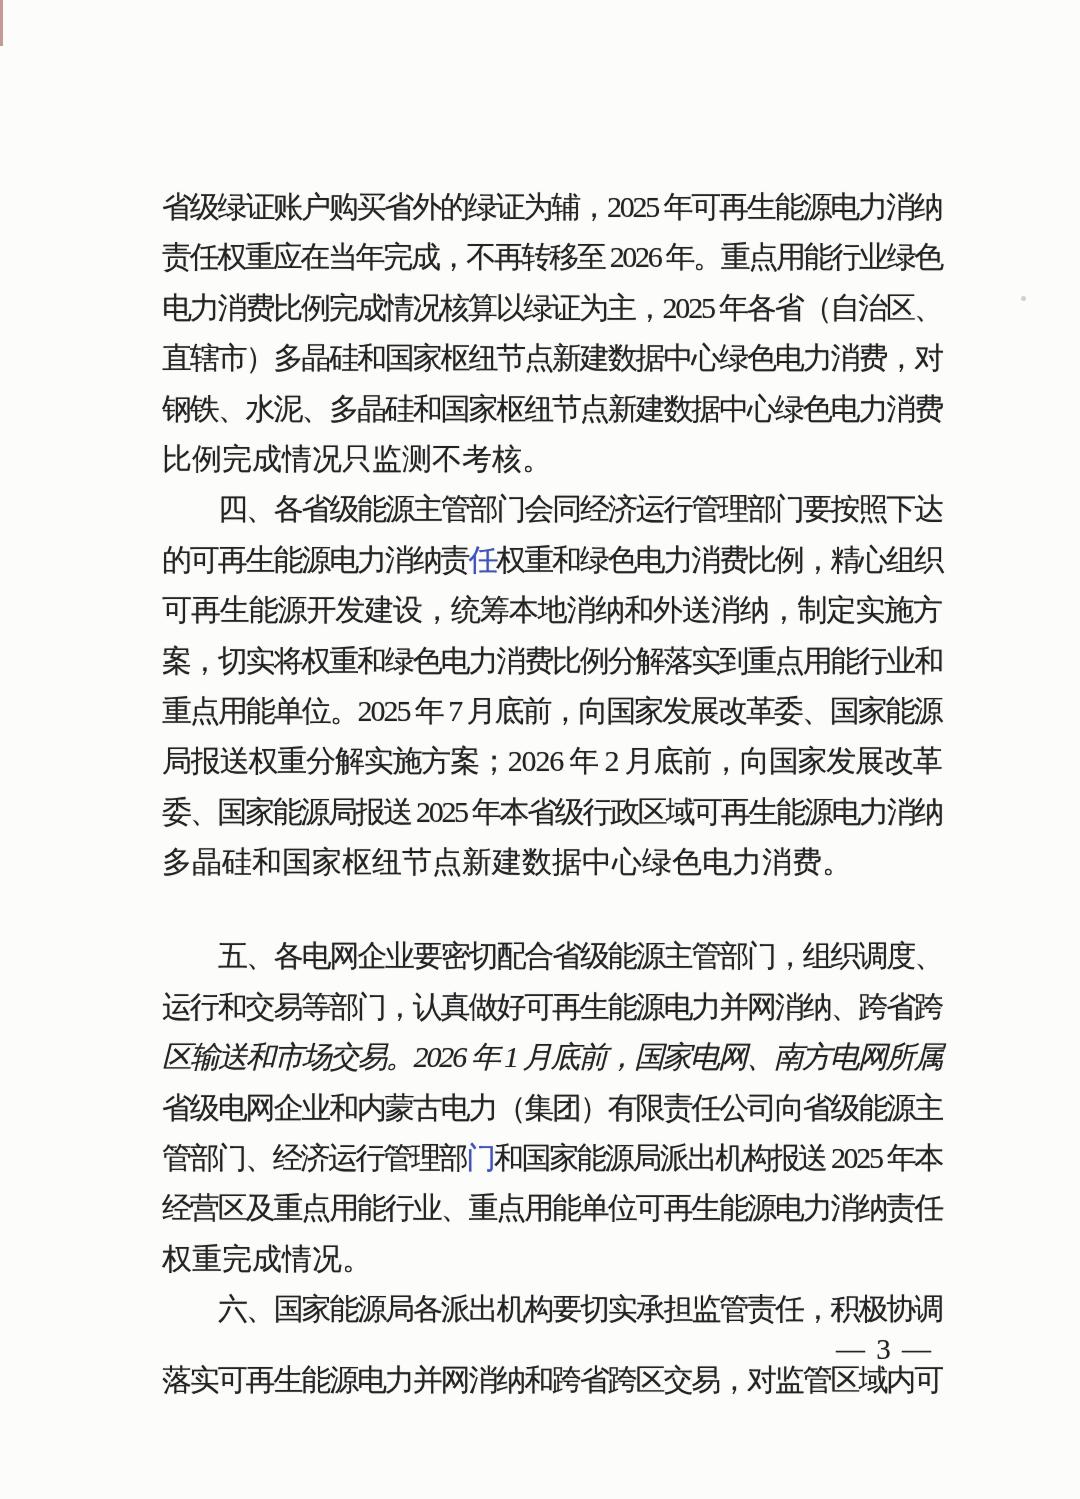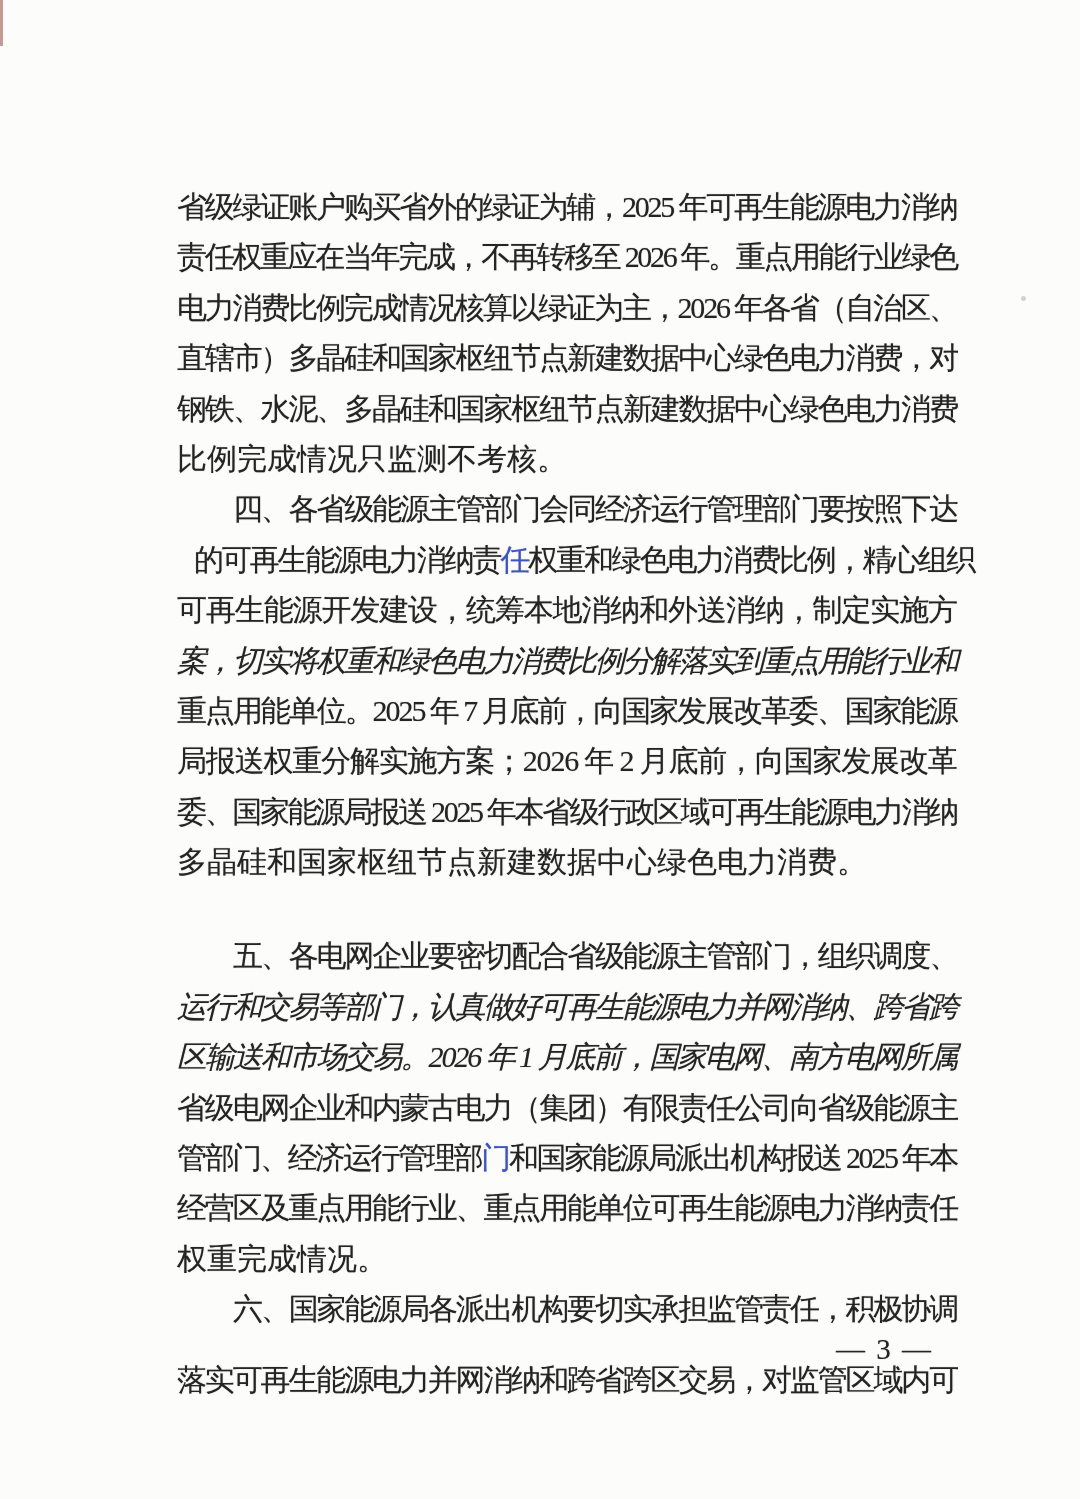--- a/index.html
+++ b/index.html
@@ -9,21 +9,21 @@
     position: relative;
     overflow: hidden;
     font-family: "Liberation Serif", "DejaVu Serif", serif;
   }
   .page {
     position: absolute;
     inset: 0;
   }
   .text-block {
     position: absolute;
-    left: 177px;
+    left: 162px;
     top: 182px;
     width: 780px;
   }
   .line {
     font-size: 30px;
     height: 50.4px;
     line-height: 50.4px;
     white-space: nowrap;
     text-shadow: 0 0 1px rgba(60, 60, 60, 0.5);
   }
@@ -55,34 +55,34 @@
   }
 </style>
 </head>
 <body style="background: rgb(252, 252, 251);">
 
 <div class="page" style="color: rgb(36, 36, 36);">
   <div class="scan-edge"></div>
   <div class="text-block">
       <div class="line" style="letter-spacing: -2.19355px;">省级绿证账户购买省外的绿证为辅，2025 年可再生能源电力消纳</div>
       <div class="line" style="letter-spacing: -2.34375px;">责任权重应在当年完成，不再转移至 2026 年。重点用能行业绿色</div>
-      <div class="line" style="letter-spacing: -2.19355px;">电力消费比例完成情况核算以绿证为主，2026 年各省（自治区、</div>
+      <div class="line" style="letter-spacing: -2.19355px;">电力消费比例完成情况核算以绿证为主，2025 年各省（自治区、</div>
       <div class="line" style="letter-spacing: -2.14286px;">直辖市）多晶硅和国家枢纽节点新建数据中心绿色电力消费，对</div>
       <div class="line" style="letter-spacing: -2.14286px; font-family: Liberation Serif, serif;">钢铁、水泥、多晶硅和国家枢纽节点新建数据中心绿色电力消费</div>
       <div class="line">比例完成情况只监测不考核。</div>
       <div class="line" style="padding-left: 56px; letter-spacing: -2.15385px;">四、各省级能源主管部门会同经济运行管理部门要按照下达</div>
-      <div class="line" style="letter-spacing: -2.14286px; margin-left: 17px;">的可再生能源电力消纳责<span style="color: rgb(61, 83, 197);">任</span>权重和绿色电力消费比例，精心组织</div>
+      <div class="line" style="letter-spacing: -2.14286px;">的可再生能源电力消纳责<span style="color: rgb(61, 83, 197);">任</span>权重和绿色电力消费比例，精心组织</div>
       <div class="line" style="letter-spacing: -1.11111px;">可再生能源开发建设，统筹本地消纳和外送消纳，制定实施方</div>
-      <div class="line" style="letter-spacing: -2.14286px; font-style: italic;">案，切实将权重和绿色电力消费比例分解落实到重点用能行业和</div>
+      <div class="line" style="letter-spacing: -2.14286px;">案，切实将权重和绿色电力消费比例分解落实到重点用能行业和</div>
       <div class="line" style="letter-spacing: -2.06061px;">重点用能单位。2025 年 7 月底前，向国家发展改革委、国家能源</div>
       <div class="line" style="letter-spacing: -1.1875px;">局报送权重分解实施方案；2026 年 2 月底前，向国家发展改革</div>
       <div class="line" style="letter-spacing: -2.34375px;">委、国家能源局报送 2025 年本省级行政区域可再生能源电力消纳</div>
       <div class="line">多晶硅和国家枢纽节点新建数据中心绿色电力消费。</div>
       <div class="line" style="padding-left: 56px; letter-spacing: -2.15385px; margin-top: 44px;">五、各电网企业要密切配合省级能源主管部门，组织调度、</div>
-      <div class="line" style="letter-spacing: -2.14286px; font-style: italic;">运行和交易等部门，认真做好可再生能源电力并网消纳、跨省跨</div>
+      <div class="line" style="letter-spacing: -2.14286px;">运行和交易等部门，认真做好可再生能源电力并网消纳、跨省跨</div>
       <div class="line" style="letter-spacing: -2.06061px; font-style: italic;">区输送和市场交易。2026 年 1 月底前，国家电网、南方电网所属</div>
       <div class="line" style="letter-spacing: -2.14286px;">省级电网企业和内蒙古电力（集团）有限责任公司向省级能源主</div>
       <div class="line" style="letter-spacing: -2.34375px;">管部门、经济运行管理部<span style="color: rgb(61, 83, 197);">门</span>和国家能源局派出机构报送 2025 年本</div>
       <div class="line" style="letter-spacing: -2.14286px;">经营区及重点用能行业、重点用能单位可再生能源电力消纳责任</div>
       <div class="line">权重完成情况。</div>
       <div class="line" style="padding-left: 56px; letter-spacing: -2.15385px;">六、国家能源局各派出机构要切实承担监管责任，积极协调</div>
       <div class="line" style="letter-spacing: -2.14286px; margin-top: 20px;">落实可再生能源电力并网消纳和跨省跨区交易，对监管区域内可</div>
     </div>
   <div class="artifact-dot"></div>
   <div class="page-number">— 3 —</div>

